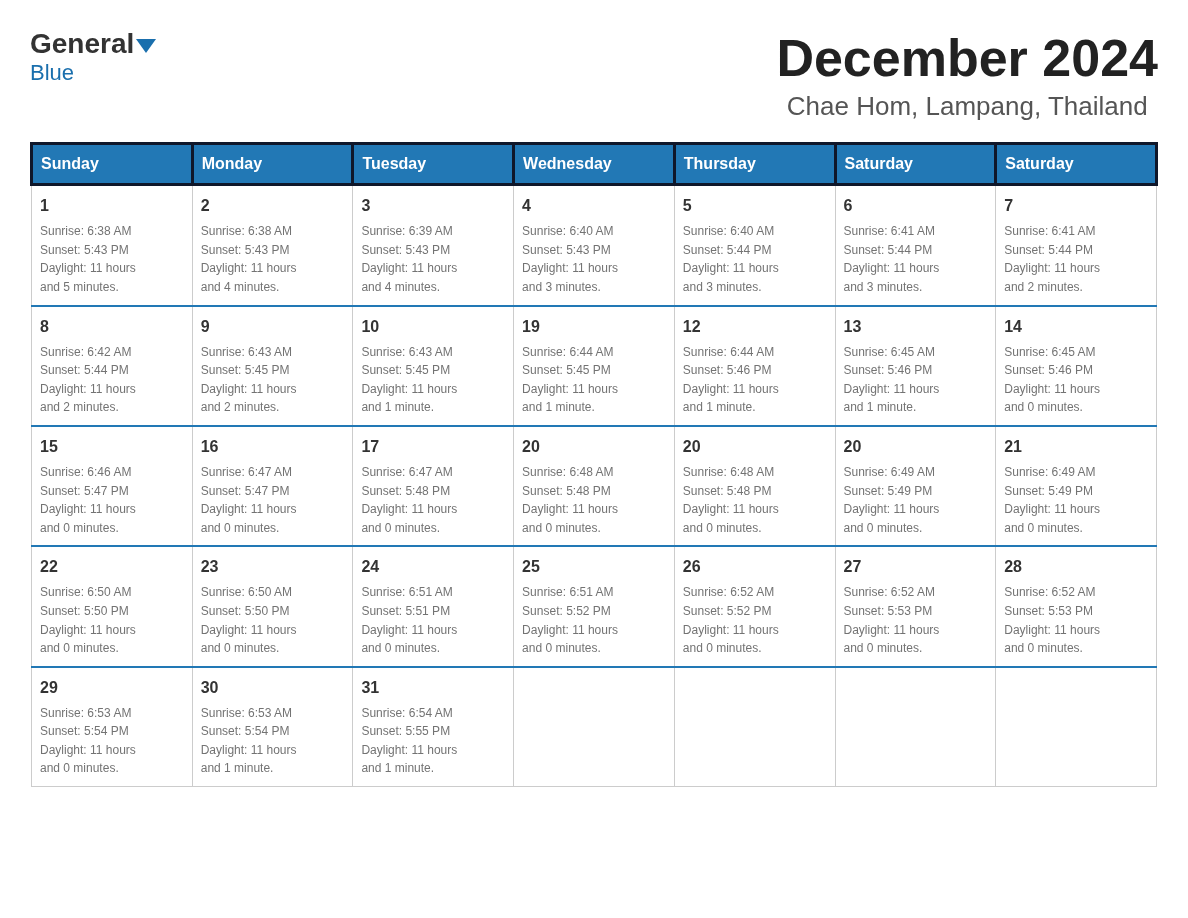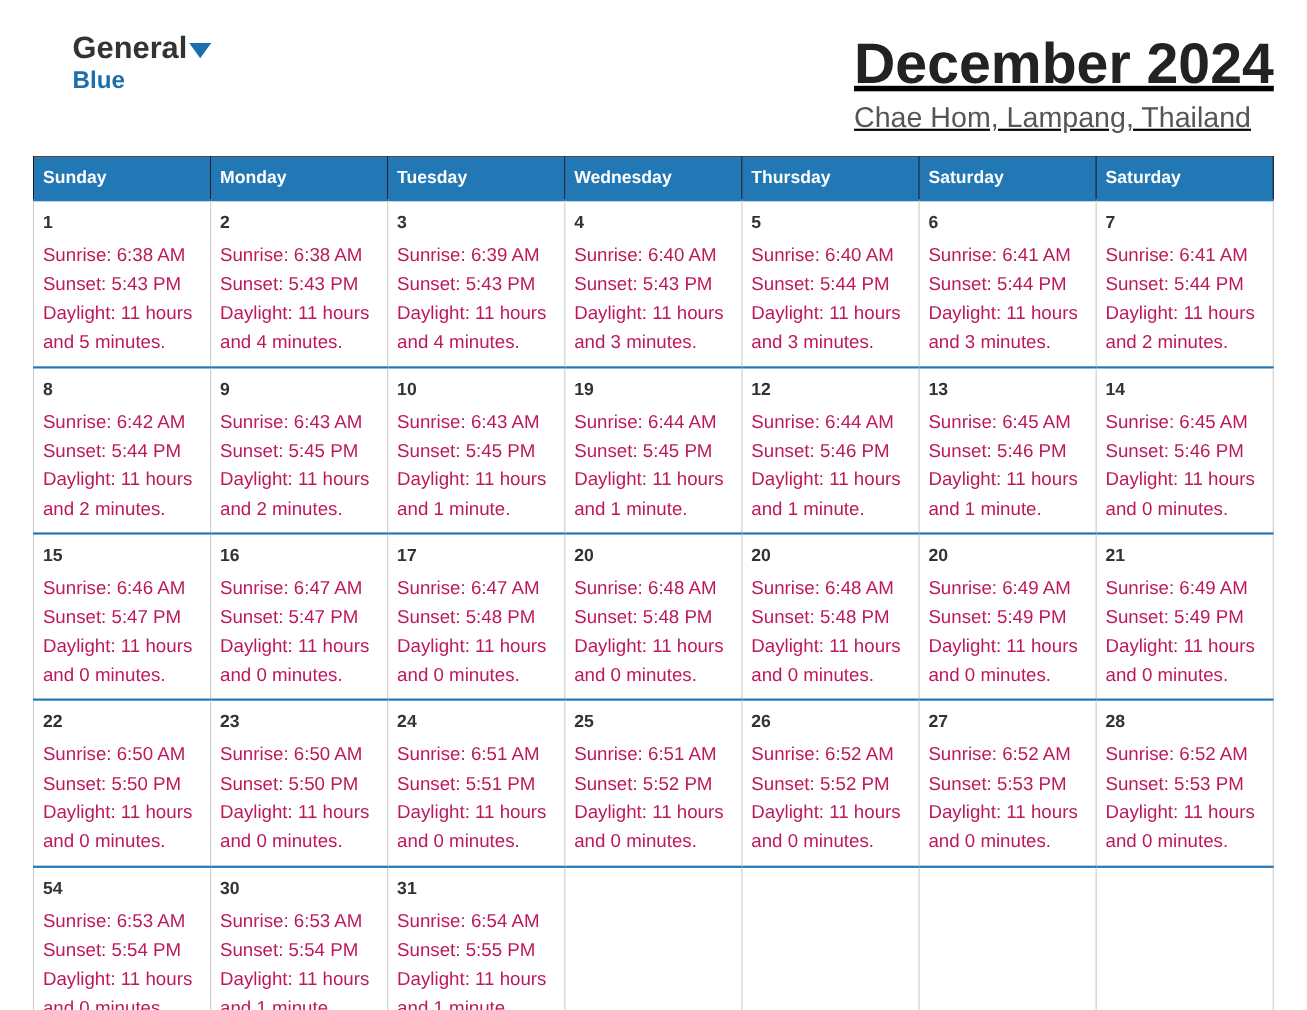--- a/index.html
+++ b/index.html
@@ -13,47 +13,45 @@
     .header {
       display: flex;
       justify-content: space-between;
       align-items: flex-start;
       margin-bottom: 20px;
     }
     .logo {
       display: flex;
       flex-direction: column;
       align-items: flex-start;
-      margin-left: 36px;
     }
     .logo-text {
       font-size: 28px;
       font-weight: bold;
       color: #333;
       line-height: 1;
     }
     .logo-triangle {
       display: inline-block;
       width: 0;
       height: 0;
       border-left: 10px solid transparent;
       border-right: 10px solid transparent;
       border-top: 14px solid #1a6fad;
       margin-left: 2px;
       vertical-align: middle;
     }
     .logo-subtitle {
       font-size: 22px;
-      font-weight: bold;
+      font-weight: normal;
       color: #1a6fad;
       margin-top: 2px;
     }
     .title-block {
-      text-align: left;
-      text-decoration: underline;
+      text-align: center;
     }
     .calendar-title {
       font-size: 52px;
       font-weight: bold;
       color: #222;
       line-height: 1.1;
     }
     .calendar-subtitle {
       font-size: 26px;
       color: #555;
@@ -64,41 +62,41 @@
       border-collapse: collapse;
       table-layout: fixed;
     }
     thead th {
       background: #2278b5;
       color: #fff;
       padding: 10px 8px;
       font-size: 16px;
       font-weight: bold;
       text-align: left;
-      border: 1px solid #0f172a;
+      border: 3px solid #0f172a;
     }
     tbody td {
       vertical-align: top;
       padding: 8px;
       font-size: 13px;
       color: #333;
       border: 1px solid #ccc;
       border-top: 2px solid #2278b5;
       min-height: 100px;
       line-height: 1.5;
     }
     .day-number {
       font-size: 16px;
       font-weight: bold;
       display: block;
       margin-bottom: 4px;
     }
     .day-info {
-      font-size: 17px;
-      color: #be185d;
+      font-size: 12px;
+      color: #737373;
       line-height: 1.55;
     }
     tbody tr td:empty {
       border-top: 2px solid #2278b5;
     }
   </style>
 </head>
 <body>
 
 <div class="header">
@@ -242,21 +240,21 @@
           <span class="day-number">27</span>
           <div class="day-info">Sunrise: 6:52 AM<br>Sunset: 5:53 PM<br>Daylight: 11 hours<br>and 0 minutes.</div>
         </td>
         <td>
           <span class="day-number">28</span>
           <div class="day-info">Sunrise: 6:52 AM<br>Sunset: 5:53 PM<br>Daylight: 11 hours<br>and 0 minutes.</div>
         </td>
       </tr>
       <tr>
         <td>
-          <span class="day-number">54</span>
+          <span class="day-number">29</span>
           <div class="day-info">Sunrise: 6:53 AM<br>Sunset: 5:54 PM<br>Daylight: 11 hours<br>and 0 minutes.</div>
         </td>
         <td>
           <span class="day-number">30</span>
           <div class="day-info">Sunrise: 6:53 AM<br>Sunset: 5:54 PM<br>Daylight: 11 hours<br>and 1 minute.</div>
         </td>
         <td>
           <span class="day-number">31</span>
           <div class="day-info">Sunrise: 6:54 AM<br>Sunset: 5:55 PM<br>Daylight: 11 hours<br>and 1 minute.</div>
         </td>

